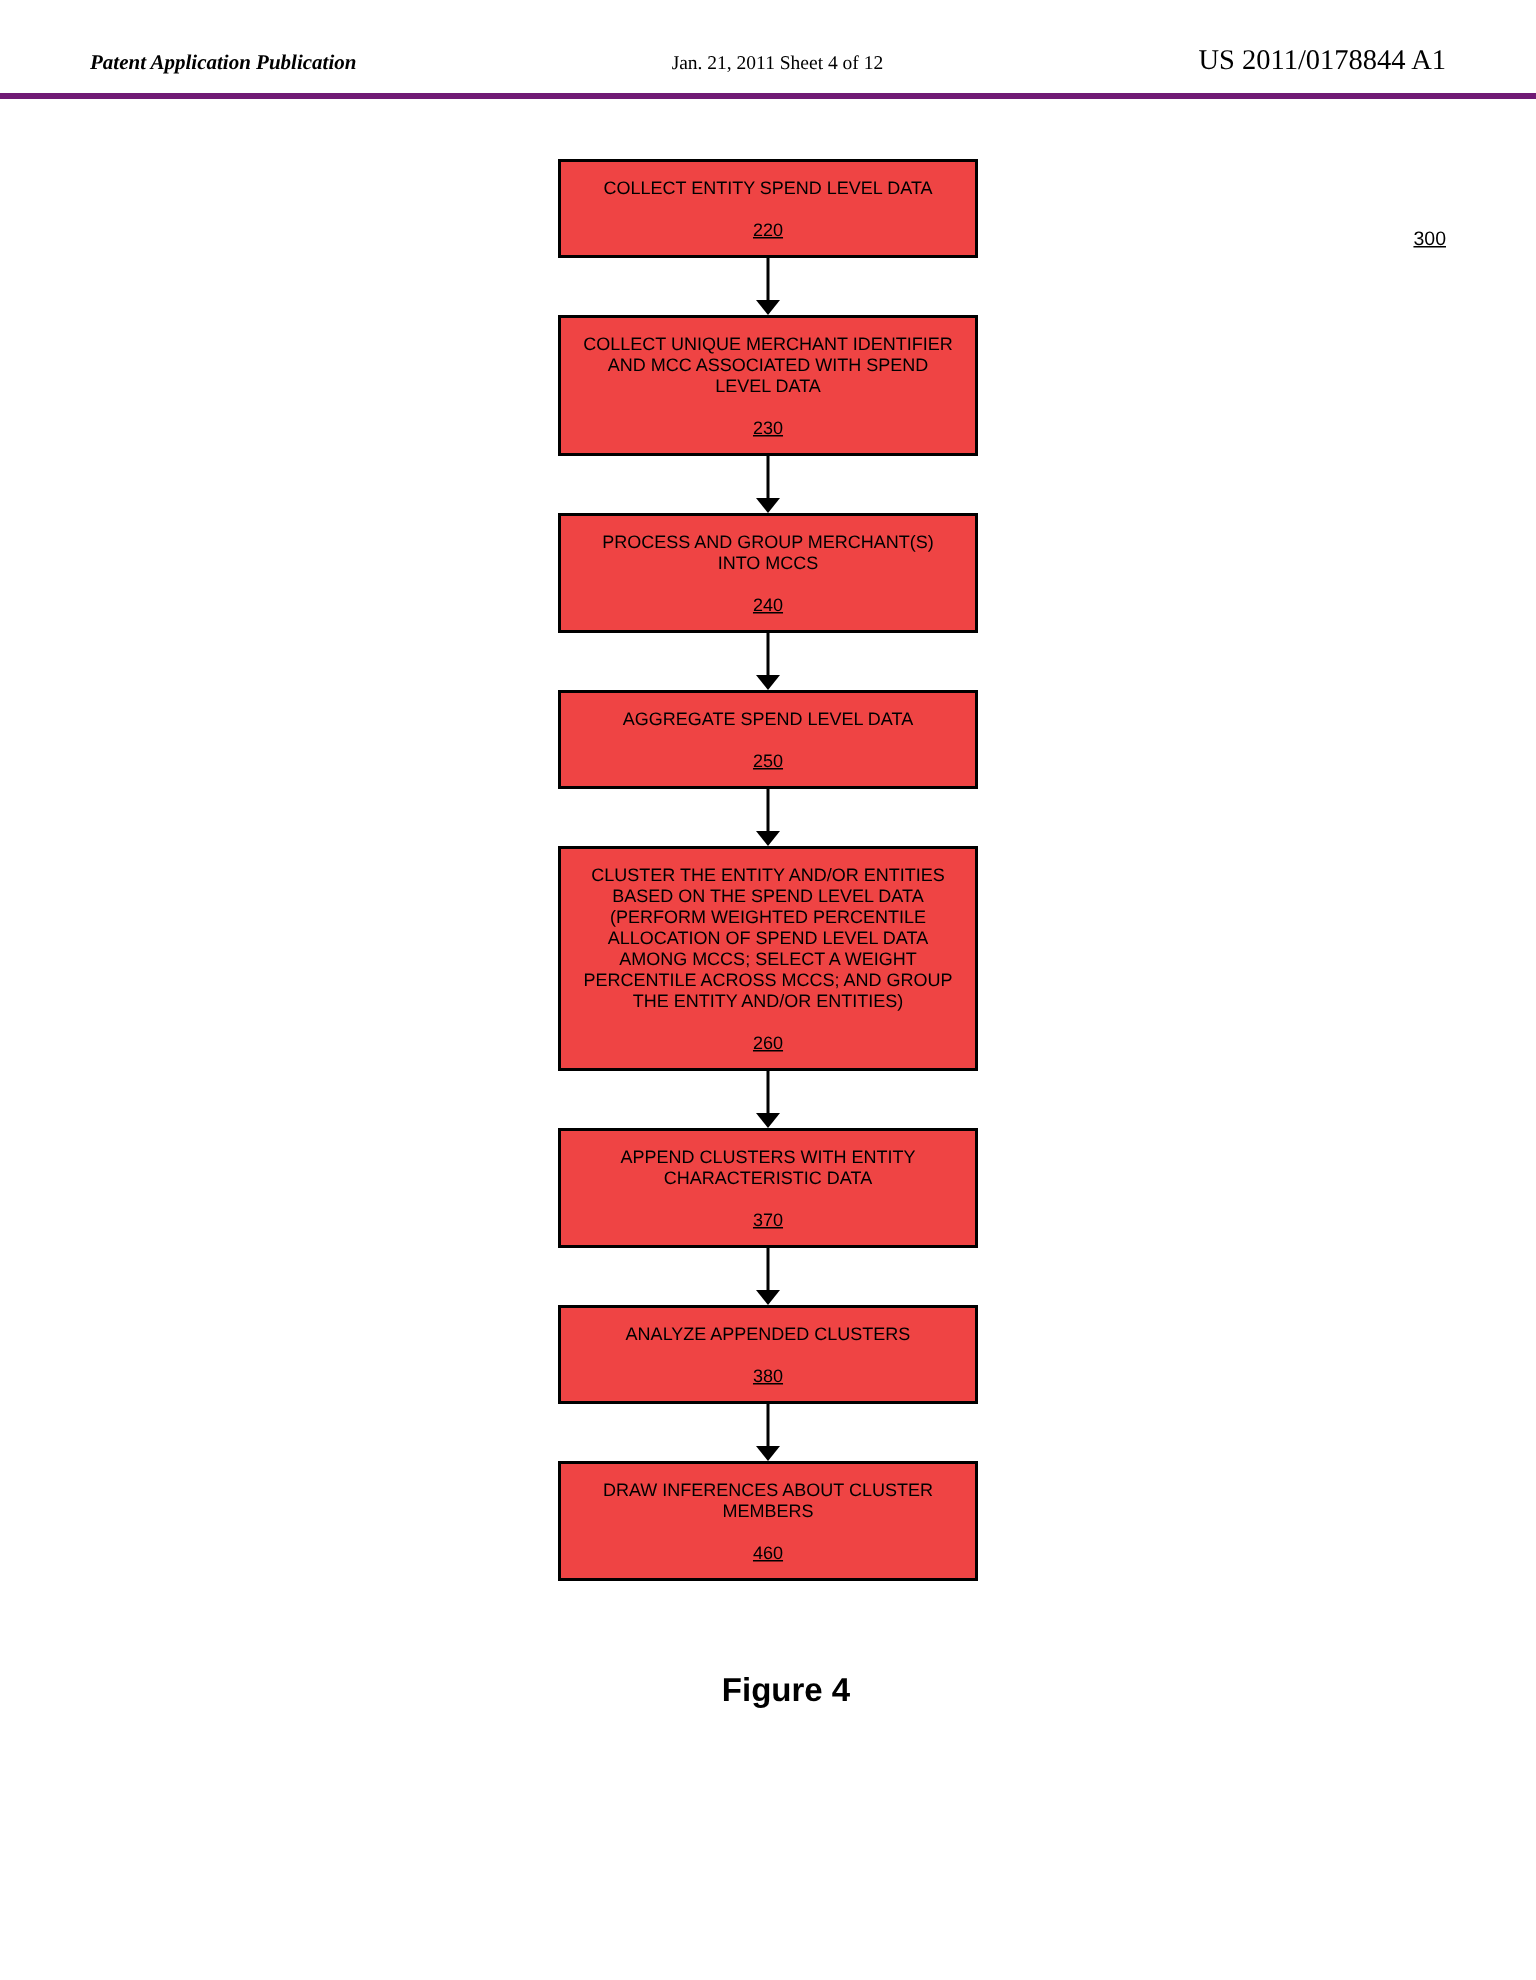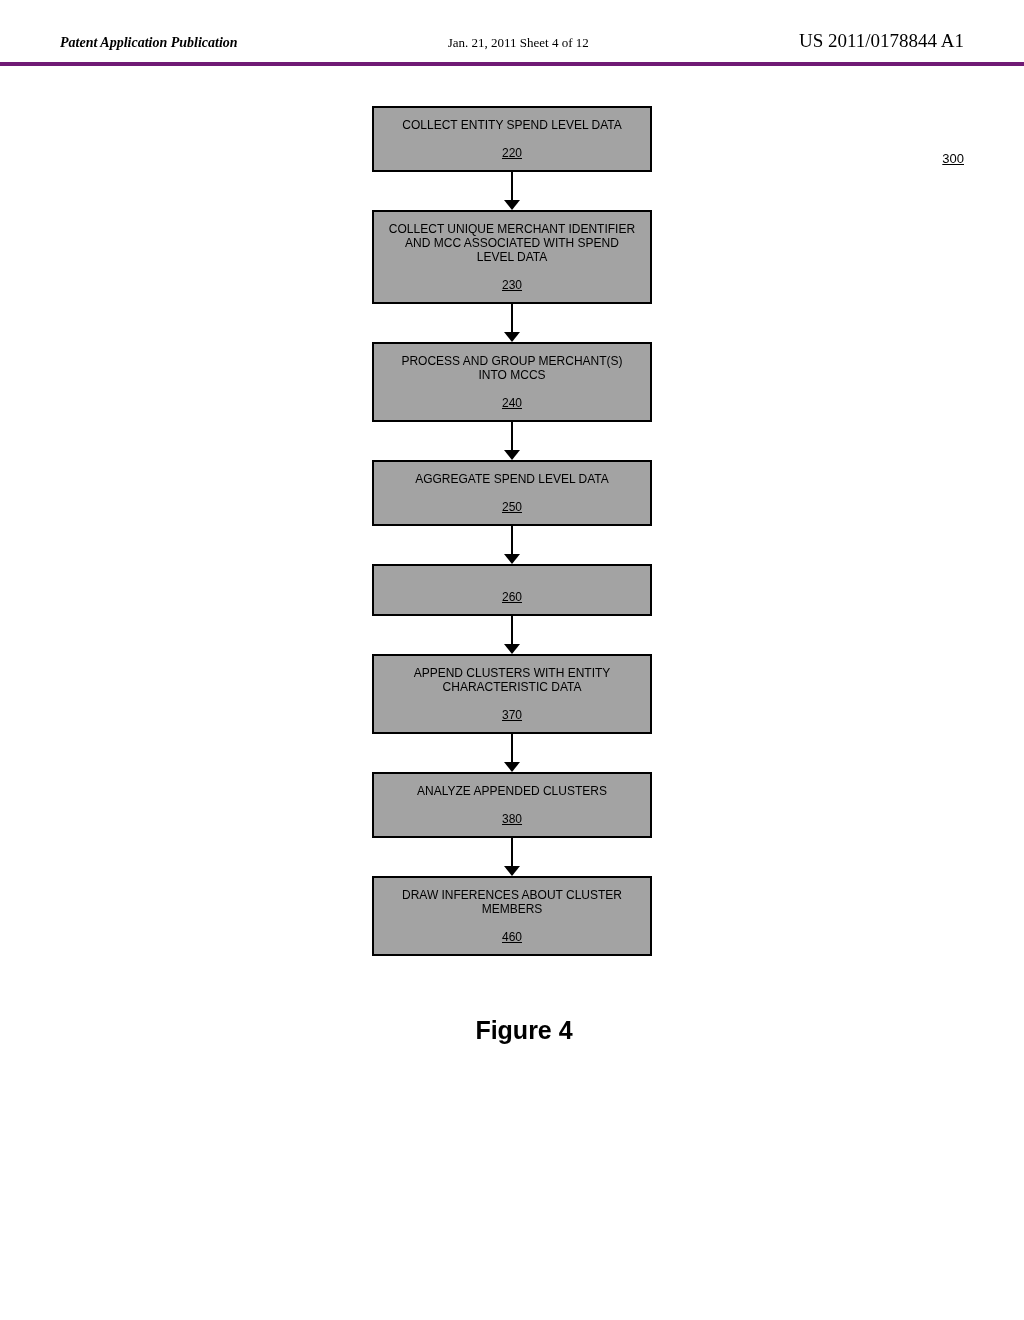--- a/index.html
+++ b/index.html
@@ -51,21 +51,21 @@
     }
 
     .flow-box {
       border: 2px solid #000;
       width: 280px;
       padding: 10px 12px;
       text-align: center;
       font-size: 12px;
       font-family: Arial, Helvetica, sans-serif;
       position: relative;
-      background: #a3a3a3;
+      background: #ef4444;
     }
 
     .flow-box .box-number {
       text-decoration: underline;
       display: block;
       margin-top: 14px;
       font-size: 12px;
     }
 
     .arrow-down {
@@ -97,21 +97,21 @@
       right: 60px;
       top: 85px;
       font-size: 13px;
       font-family: Arial, Helvetica, sans-serif;
       text-decoration: underline;
     }
 
     .figure-caption {
       text-align: center;
       margin-top: 30px;
-      font-size: 25px;
+      font-size: 22px;
       font-weight: bold;
       font-family: Arial, Helvetica, sans-serif;
       padding-bottom: 30px;
       margin-left: 24px;
     }
   </style>
 </head>
 <body>
 
 <div class="header">
@@ -159,20 +159,21 @@
       <span>AGGREGATE SPEND LEVEL DATA</span>
       <span class="box-number">250</span>
     </div>
 
     <div class="arrow-connector">
       <div class="arrow-line"></div>
       <div class="arrow-down"></div>
     </div>
 
     <div class="flow-box">
+      <span>CLUSTER THE ENTITY AND/OR ENTITIES BASED ON THE SPEND LEVEL DATA (PERFORM WEIGHTED PERCENTILE ALLOCATION OF SPEND LEVEL DATA AMONG MCCS; SELECT A WEIGHT PERCENTILE ACROSS MCCS; AND GROUP THE ENTITY AND/OR ENTITIES)</span>
       <span class="box-number">260</span>
     </div>
 
     <div class="arrow-connector">
       <div class="arrow-line"></div>
       <div class="arrow-down"></div>
     </div>
 
     <div class="flow-box">
       <span>APPEND CLUSTERS WITH ENTITY CHARACTERISTIC DATA</span>

